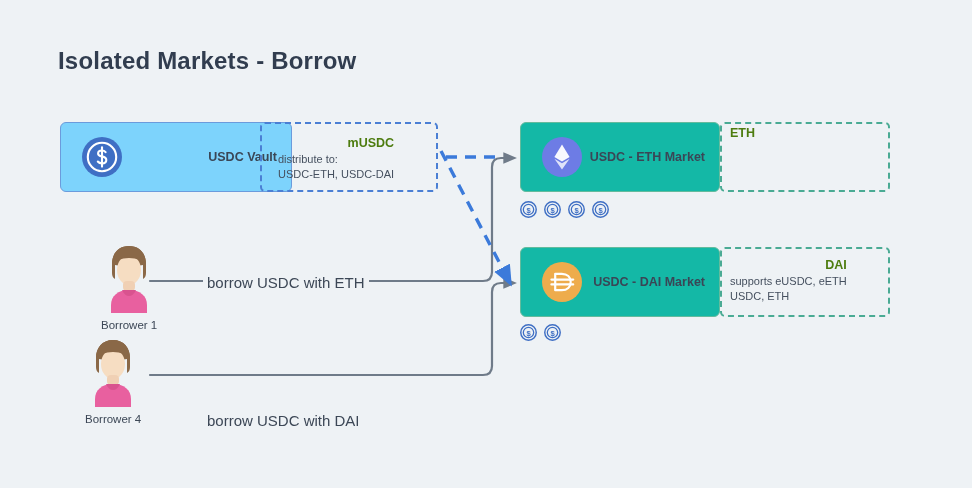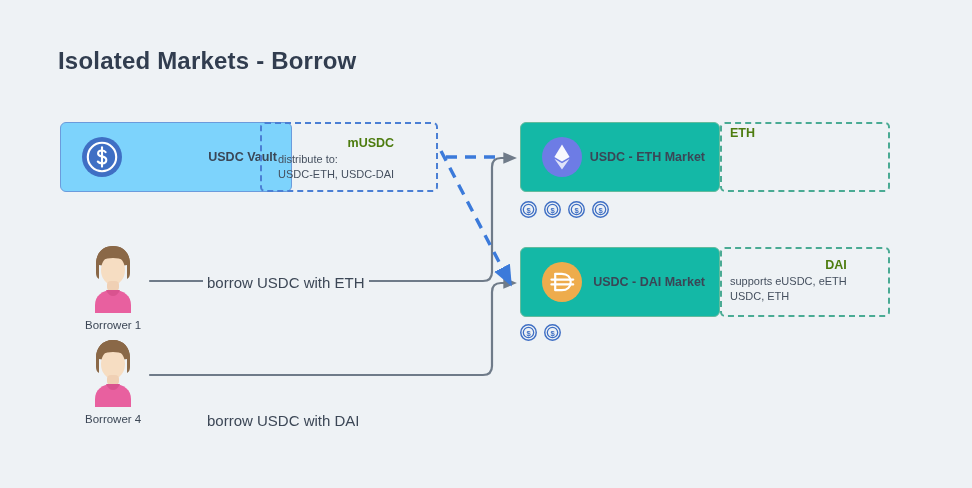--- a/index.html
+++ b/index.html
@@ -284,21 +284,21 @@
     </span>
     <span class="mini-coin">
       <svg class="mini-coin" viewBox="0 0 20 20">
           <circle cx="10" cy="10" r="9.1" fill="none" stroke="#3f6fc4" stroke-width="1.7"></circle>
           <circle cx="10" cy="10" r="6.1" fill="none" stroke="#3f6fc4" stroke-width="1.5"></circle>
           <text x="10" y="13.6" font-family="Liberation Sans, sans-serif" font-size="9" font-weight="700" fill="#3f6fc4" text-anchor="middle">$</text>
         </svg>
     </span>
   </div>
 
-  <div class="person" style="left:85px; top:243px;">
+  <div class="person" style="left:101px; top:243px;">
     <svg width="56" height="70" viewBox="0 0 56 70">
       <path d="M28 3 C17 3 11 11 11 21 v9 c0 3 1 5 3 6 v-14 c4 1 9 1 14 1 s10 0 14 -1 v14 c2 -1 3 -3 3 -6 v-9 c0 -10 -6 -18 -17 -18 z" fill="#8a6847"></path>
       <ellipse cx="28" cy="27" rx="12" ry="15" fill="#f6ddc2"></ellipse>
       <path d="M11 21 c0 -10 6 -18 17 -18 s17 8 17 18 v3 c-3 -6 -9 -9 -17 -9 s-14 3 -17 9 z" fill="#8a6847"></path>
       <rect x="22" y="38" width="12" height="10" rx="4" fill="#f0d0b4"></rect>
       <path d="M28 47 c-11 0 -18 6 -18 15 v8 h36 v-8 c0 -9 -7 -15 -18 -15 z" fill="#e8609f"></path>
       <path d="M21 47 c2 4 4 6 7 6 s5 -2 7 -6 z" fill="#d9538f"></path>
     </svg>
     <div class="person-label">Borrower 1</div>
   </div>

